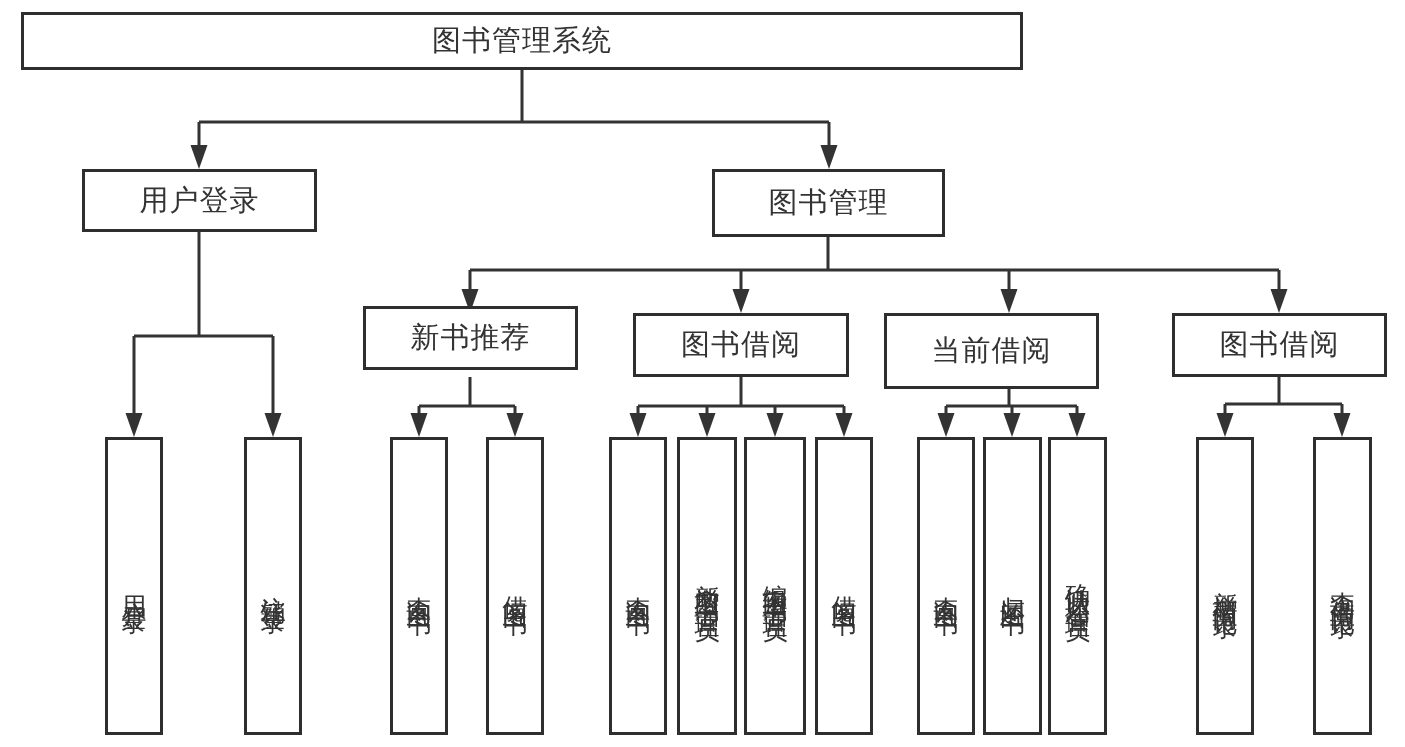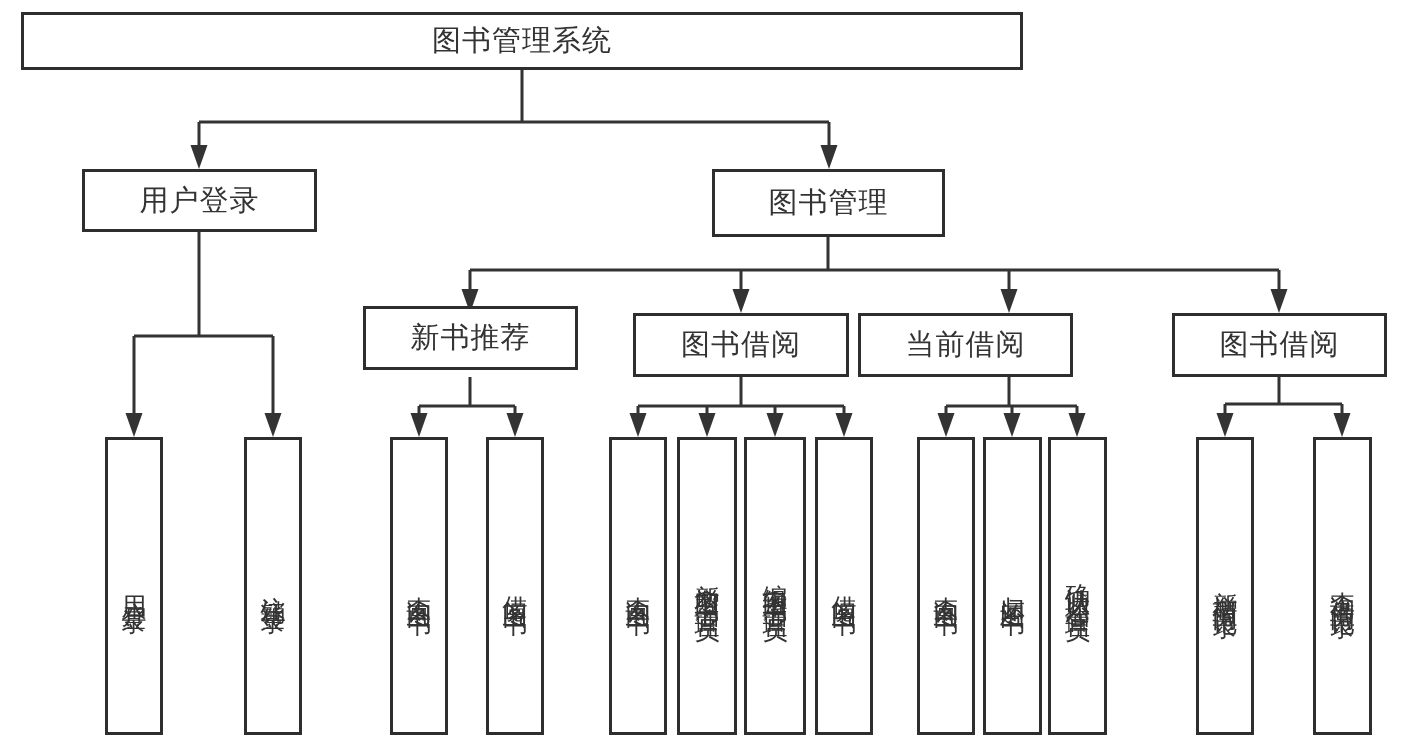--- a/index.html
+++ b/index.html
@@ -76,21 +76,21 @@
     </g>
   </svg>
 
   <div class="box hbox" style="left:21px; top:12px; width:1002px; height:58px;">图书管理系统</div>
 
   <div class="box hbox" style="left:82px; top:169px; width:235px; height:63px;">用户登录</div>
   <div class="box hbox" style="left:712px; top:169px; width:233px; height:68px;">图书管理</div>
 
   <div class="box hbox" style="left:363px; top:306px; width:215px; height:64px;">新书推荐</div>
   <div class="box hbox" style="left:633px; top:313px; width:216px; height:64px;">图书借阅</div>
-  <div class="box hbox" style="left:858px; top:313px; width:215px; height:64px;">当前借阅</div>
+  <div class="box hbox" style="left:884px; top:313px; width:215px; height:76px;">当前借阅</div>
   <div class="box hbox" style="left:1172px; top:313px; width:215px; height:64px;">图书借阅</div>
 
   <div class="box vbox" style="left:105px; top:437px; width:58px; height:298px;">
     <span>用户登录</span>
   </div>
   <div class="box vbox" style="left:244px; top:437px; width:58px; height:298px;">
     <span>注销登录</span>
   </div>
 
   <div class="box vbox" style="left:390px; top:437px; width:58px; height:298px;">

